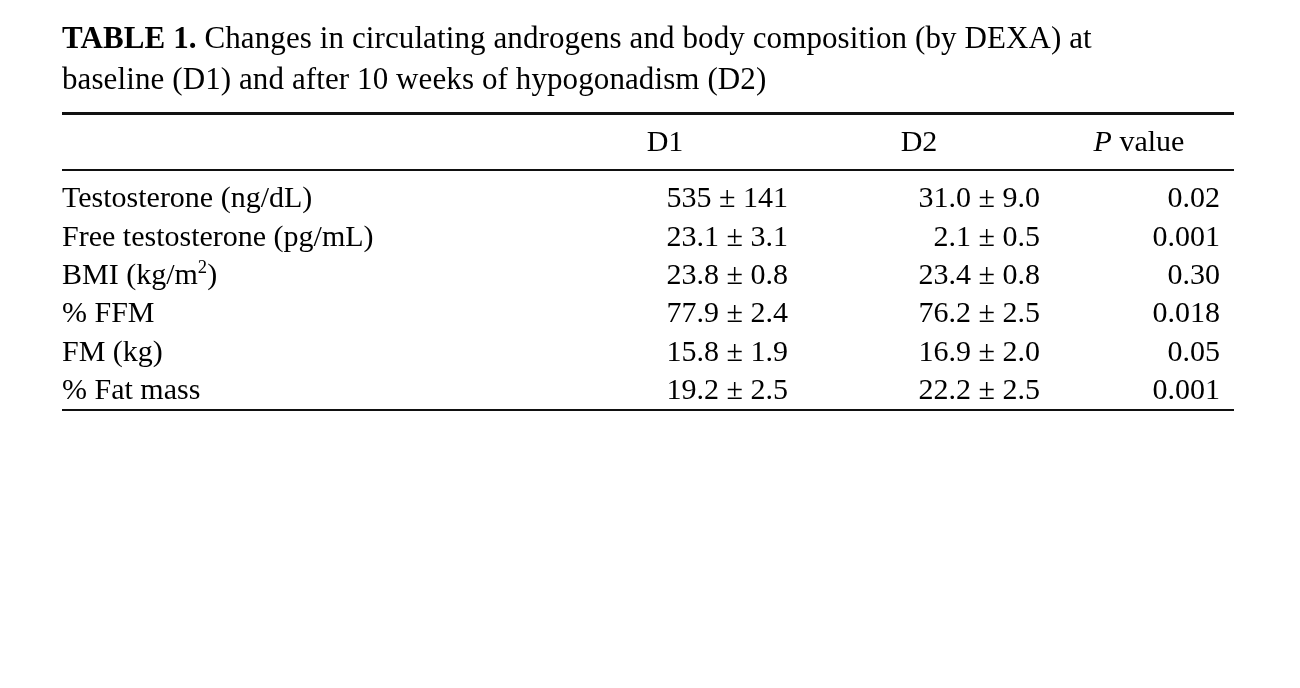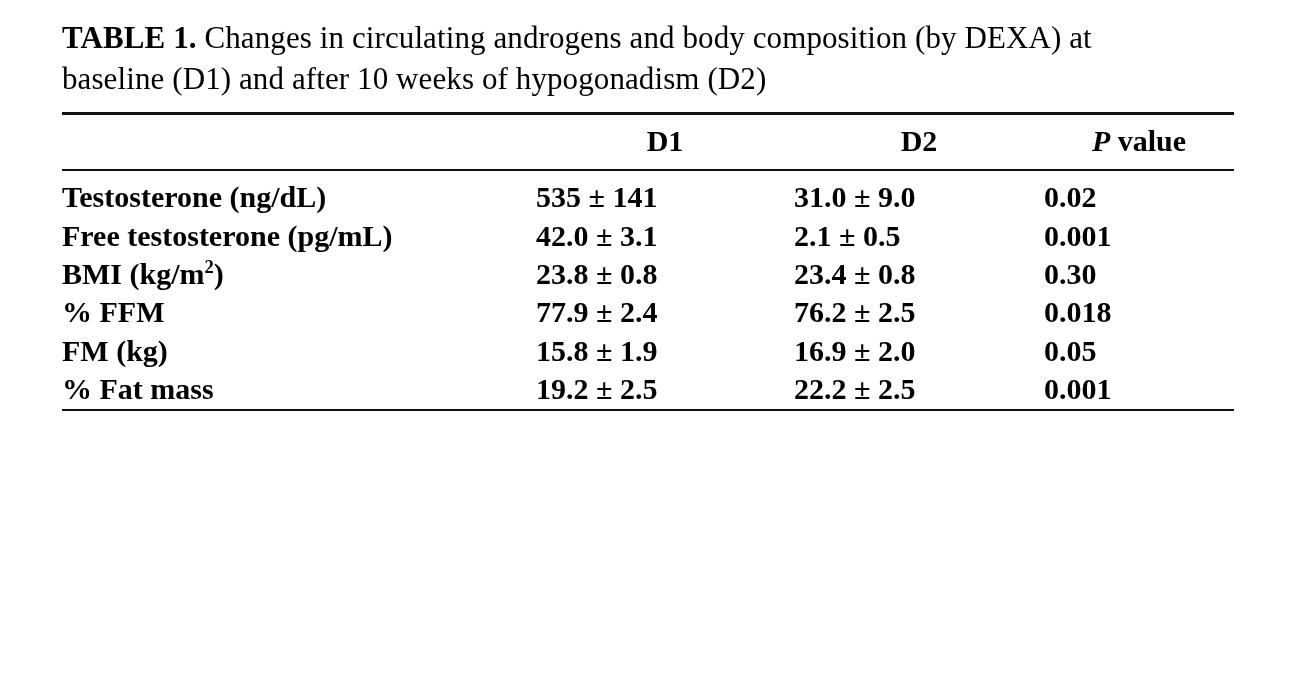--- a/index.html
+++ b/index.html
@@ -34,21 +34,21 @@
     border-collapse: collapse;
     width: 1172px;
     table-layout: fixed;
     margin-top: 6px;
   }
   table.data th,
   table.data td {
     font-size: 30px;
     line-height: 1.28;
     padding: 0;
-    font-weight: bold;
+    font-weight: normal;
   }
   col.c-label { width: 474px; }
   col.c-d1    { width: 258px; }
   col.c-d2    { width: 250px; }
   col.c-p     { width: 190px; }
 
   thead tr.head-row th {
     text-align: center;
     padding: 7px 0 9px 0;
   }
@@ -60,21 +60,21 @@
     border-bottom: 2px solid #111111;
   }
   tbody tr td {
     padding: 2px 0 1px 0;
   }
   tbody tr:first-child td {
     padding-top: 7px;
     margin-left: 12px;
   }
   td.lab { text-align: left; padding-left: 2px; }
-  td.num { text-align: left; }
+  td.num { text-align: right; }
   td.num.d1 { padding-right: 6px; }
   td.num.d2 { padding-right: 4px; }
   td.num.p  { padding-right: 14px; }
   tfoot td {
     border-top: 2px solid #111111;
     height: 4px;
     padding: 0;
   }
   .ital { font-style: italic; }
   sup { font-size: 0.62em; vertical-align: super; line-height: 0; }
@@ -112,21 +112,21 @@
     </thead>
     <tbody>
       <tr>
         <td class="lab">Testosterone (ng/dL)</td>
         <td class="num d1">535 ± 141</td>
         <td class="num d2">31.0 ± 9.0</td>
         <td class="num p">0.02</td>
       </tr>
       <tr>
         <td class="lab">Free testosterone (pg/mL)</td>
-        <td class="num d1">42.0 ± 3.1</td>
+        <td class="num d1">23.1 ± 3.1</td>
         <td class="num d2">2.1 ± 0.5</td>
         <td class="num p">0.001</td>
       </tr>
       <tr>
         <td class="lab"><span>BMI (kg/m</span><sup>2</sup><span>)</span></td>
         <td class="num d1">23.8 ± 0.8</td>
         <td class="num d2">23.4 ± 0.8</td>
         <td class="num p">0.30</td>
       </tr>
       <tr>

